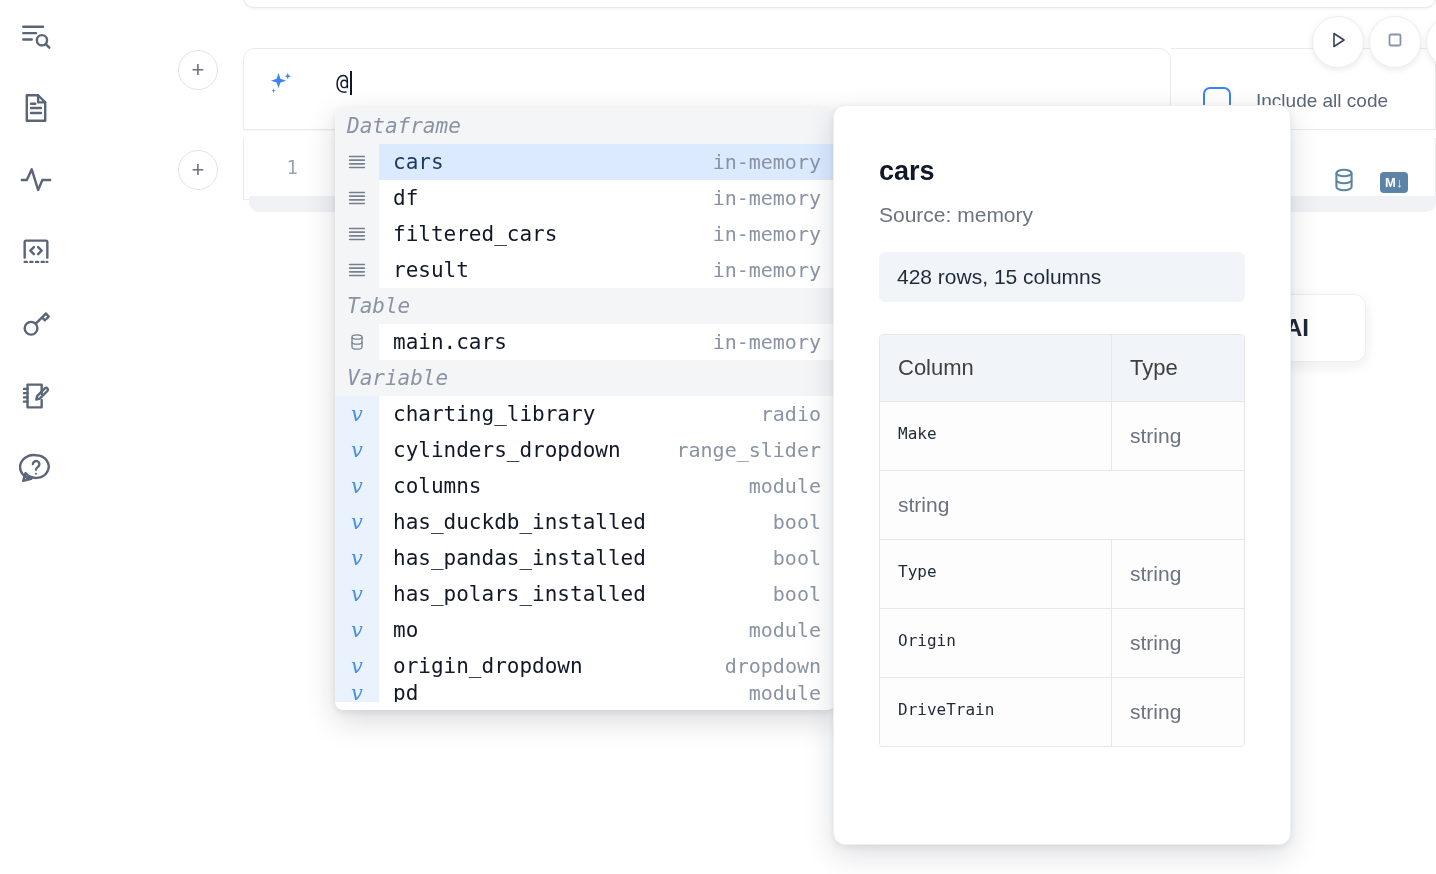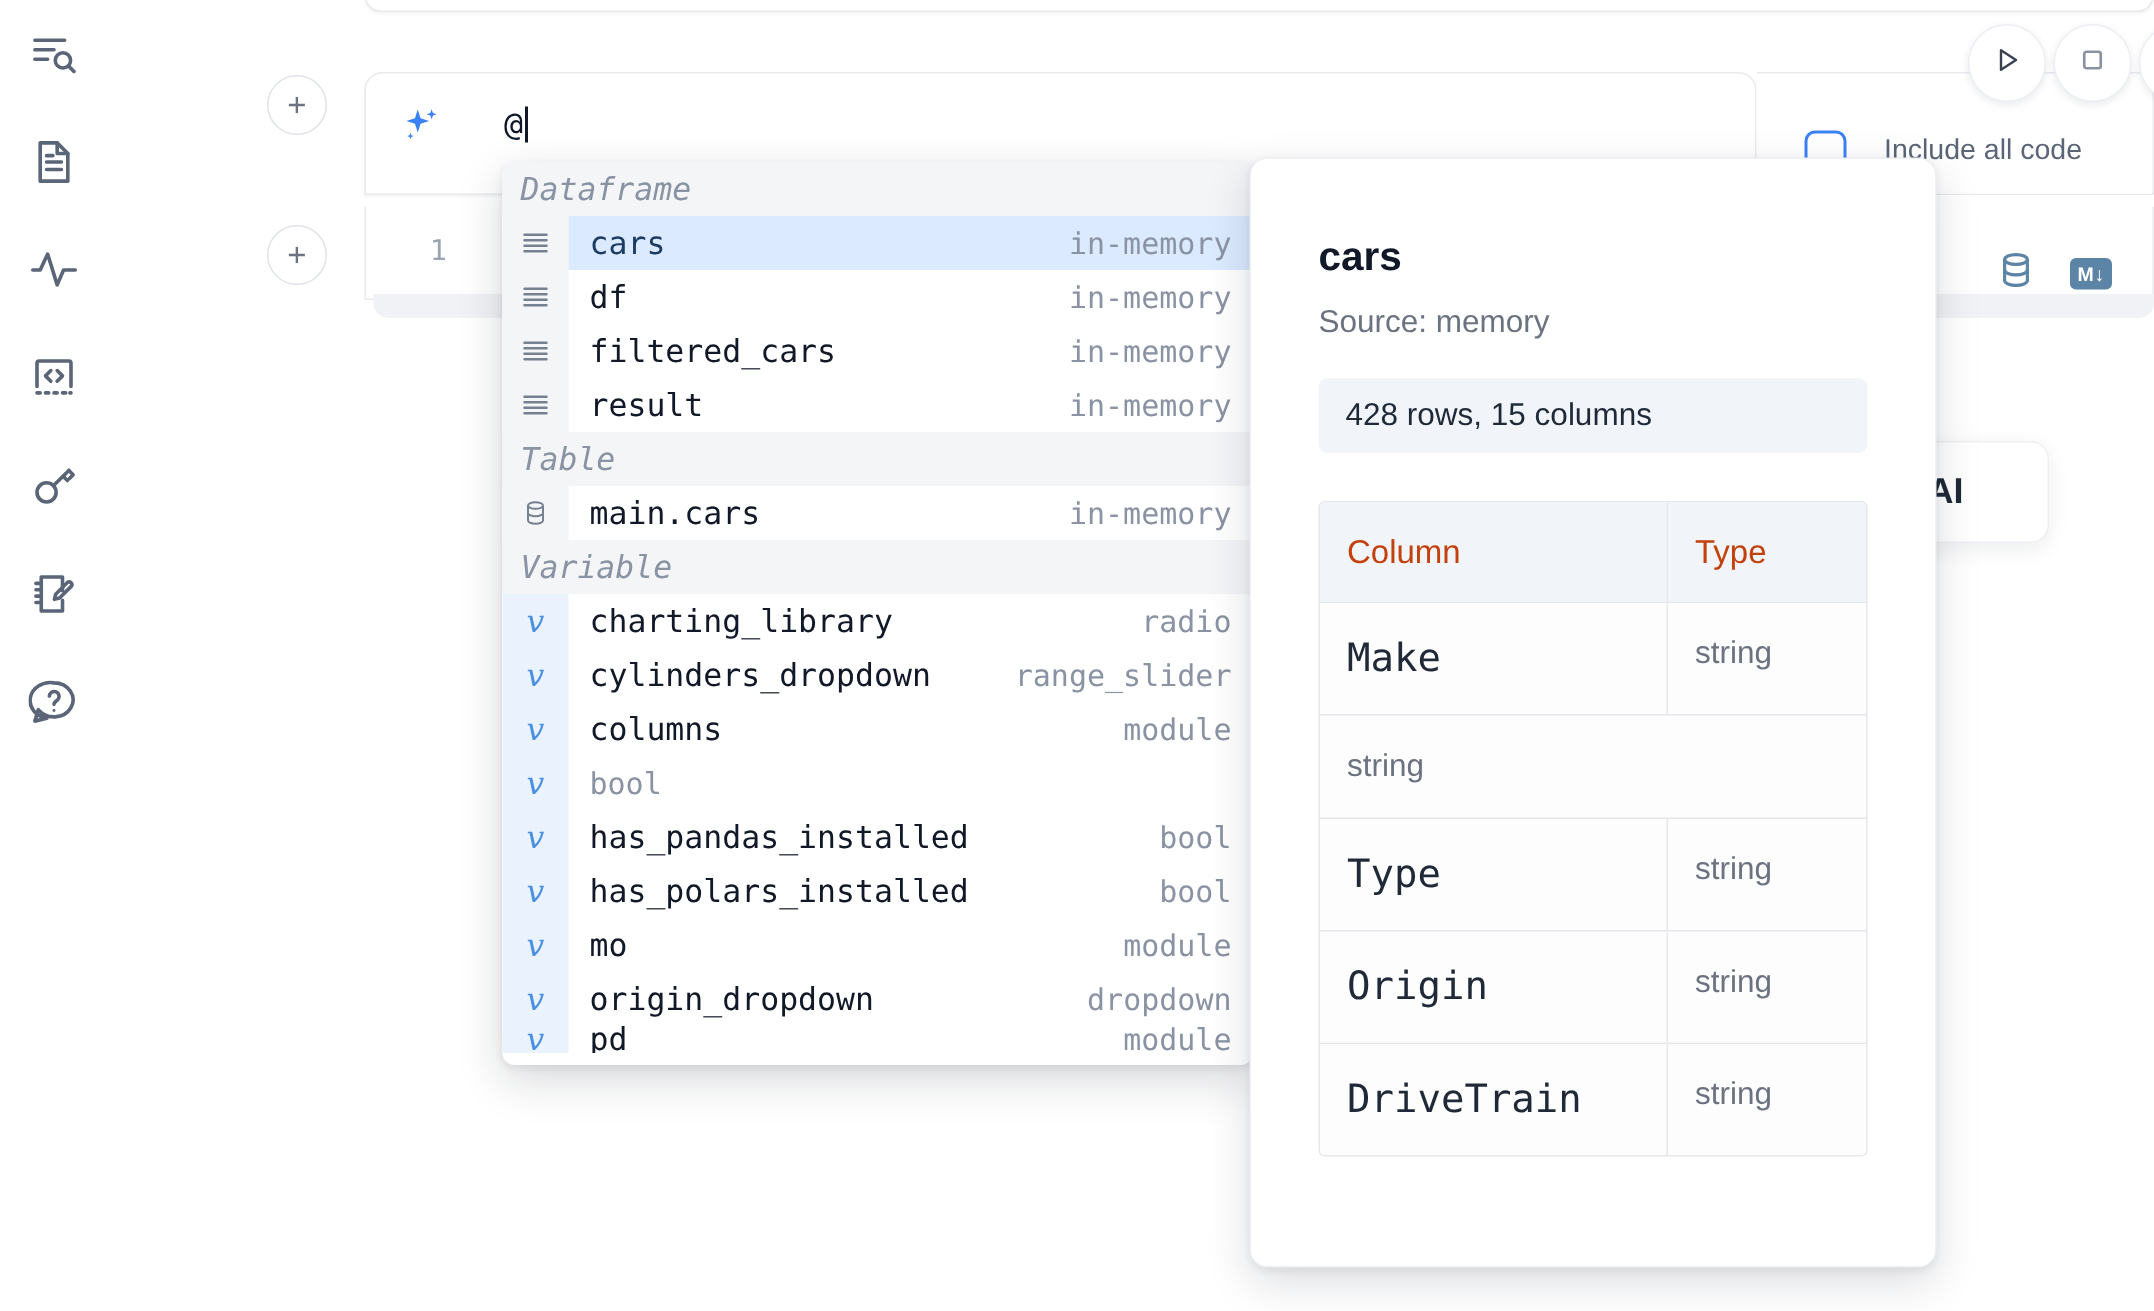--- a/index.html
+++ b/index.html
@@ -169,26 +169,26 @@
   }
   .pv-title { margin: 50px 0 0 45px; font-size: 27px; font-weight: bold; color: #111827; }
   .pv-source { margin: 16px 0 0 45px; font-size: 21px; color: #6b7280; }
   .pv-stats {
     margin: 25px 45px 0 45px; background: #f1f5f9; border-radius: 6px;
     padding: 13px 18px; font-size: 21px; color: #1f2937;
   }
   .pv-table { margin: 32px 45px 0 45px; border: 1px solid #e5e7eb; border-radius: 4px; overflow: hidden; }
   .pv-head { display: flex; background: #f1f5f9; }
   .pv-head div {
-    padding: 20px 0 20px 18px; font-size: 22px; color: #c2410c;
+    padding: 20px 0 20px 18px; font-size: 22px; color: #404040;
   }
   .pv-trow { display: flex; border-top: 1px solid #e5e7eb; background: #fdfdfe; }
   .pv-trow div { padding: 22px 0 22px 18px; }
   .pv-col { width: 232px; min-width: 232px; border-right: 1px solid #e5e7eb;
-    font-family: "DejaVu Sans Mono", monospace; font-size: 26px; color: #1f2937; }
+    font-family: "DejaVu Sans Mono", monospace; font-size: 16px; color: #1f2937; }
   .pv-typ { flex: 1; font-size: 21px; color: #6b7280; }
   .pv-head .pv-col { font-family: "Liberation Sans", sans-serif; }
 </style>
 </head>
 <body>
 
 <div id="root">
 
   <div class="rail">
     <div class="rail-item">
@@ -393,20 +393,21 @@
       <div class="menu-row">
         <span class="row-icon var">v</span>
         <span class="row-body">
           <span class="row-name">columns</span>
           <span class="row-type">module</span>
         </span>
       </div>
       <div class="menu-row">
         <span class="row-icon var">v</span>
         <span class="row-body">
+          <span class="row-name">has_duckdb_installed</span>
           <span class="row-type">bool</span>
         </span>
       </div>
       <div class="menu-row">
         <span class="row-icon var">v</span>
         <span class="row-body">
           <span class="row-name">has_pandas_installed</span>
           <span class="row-type">bool</span>
         </span>
       </div>

